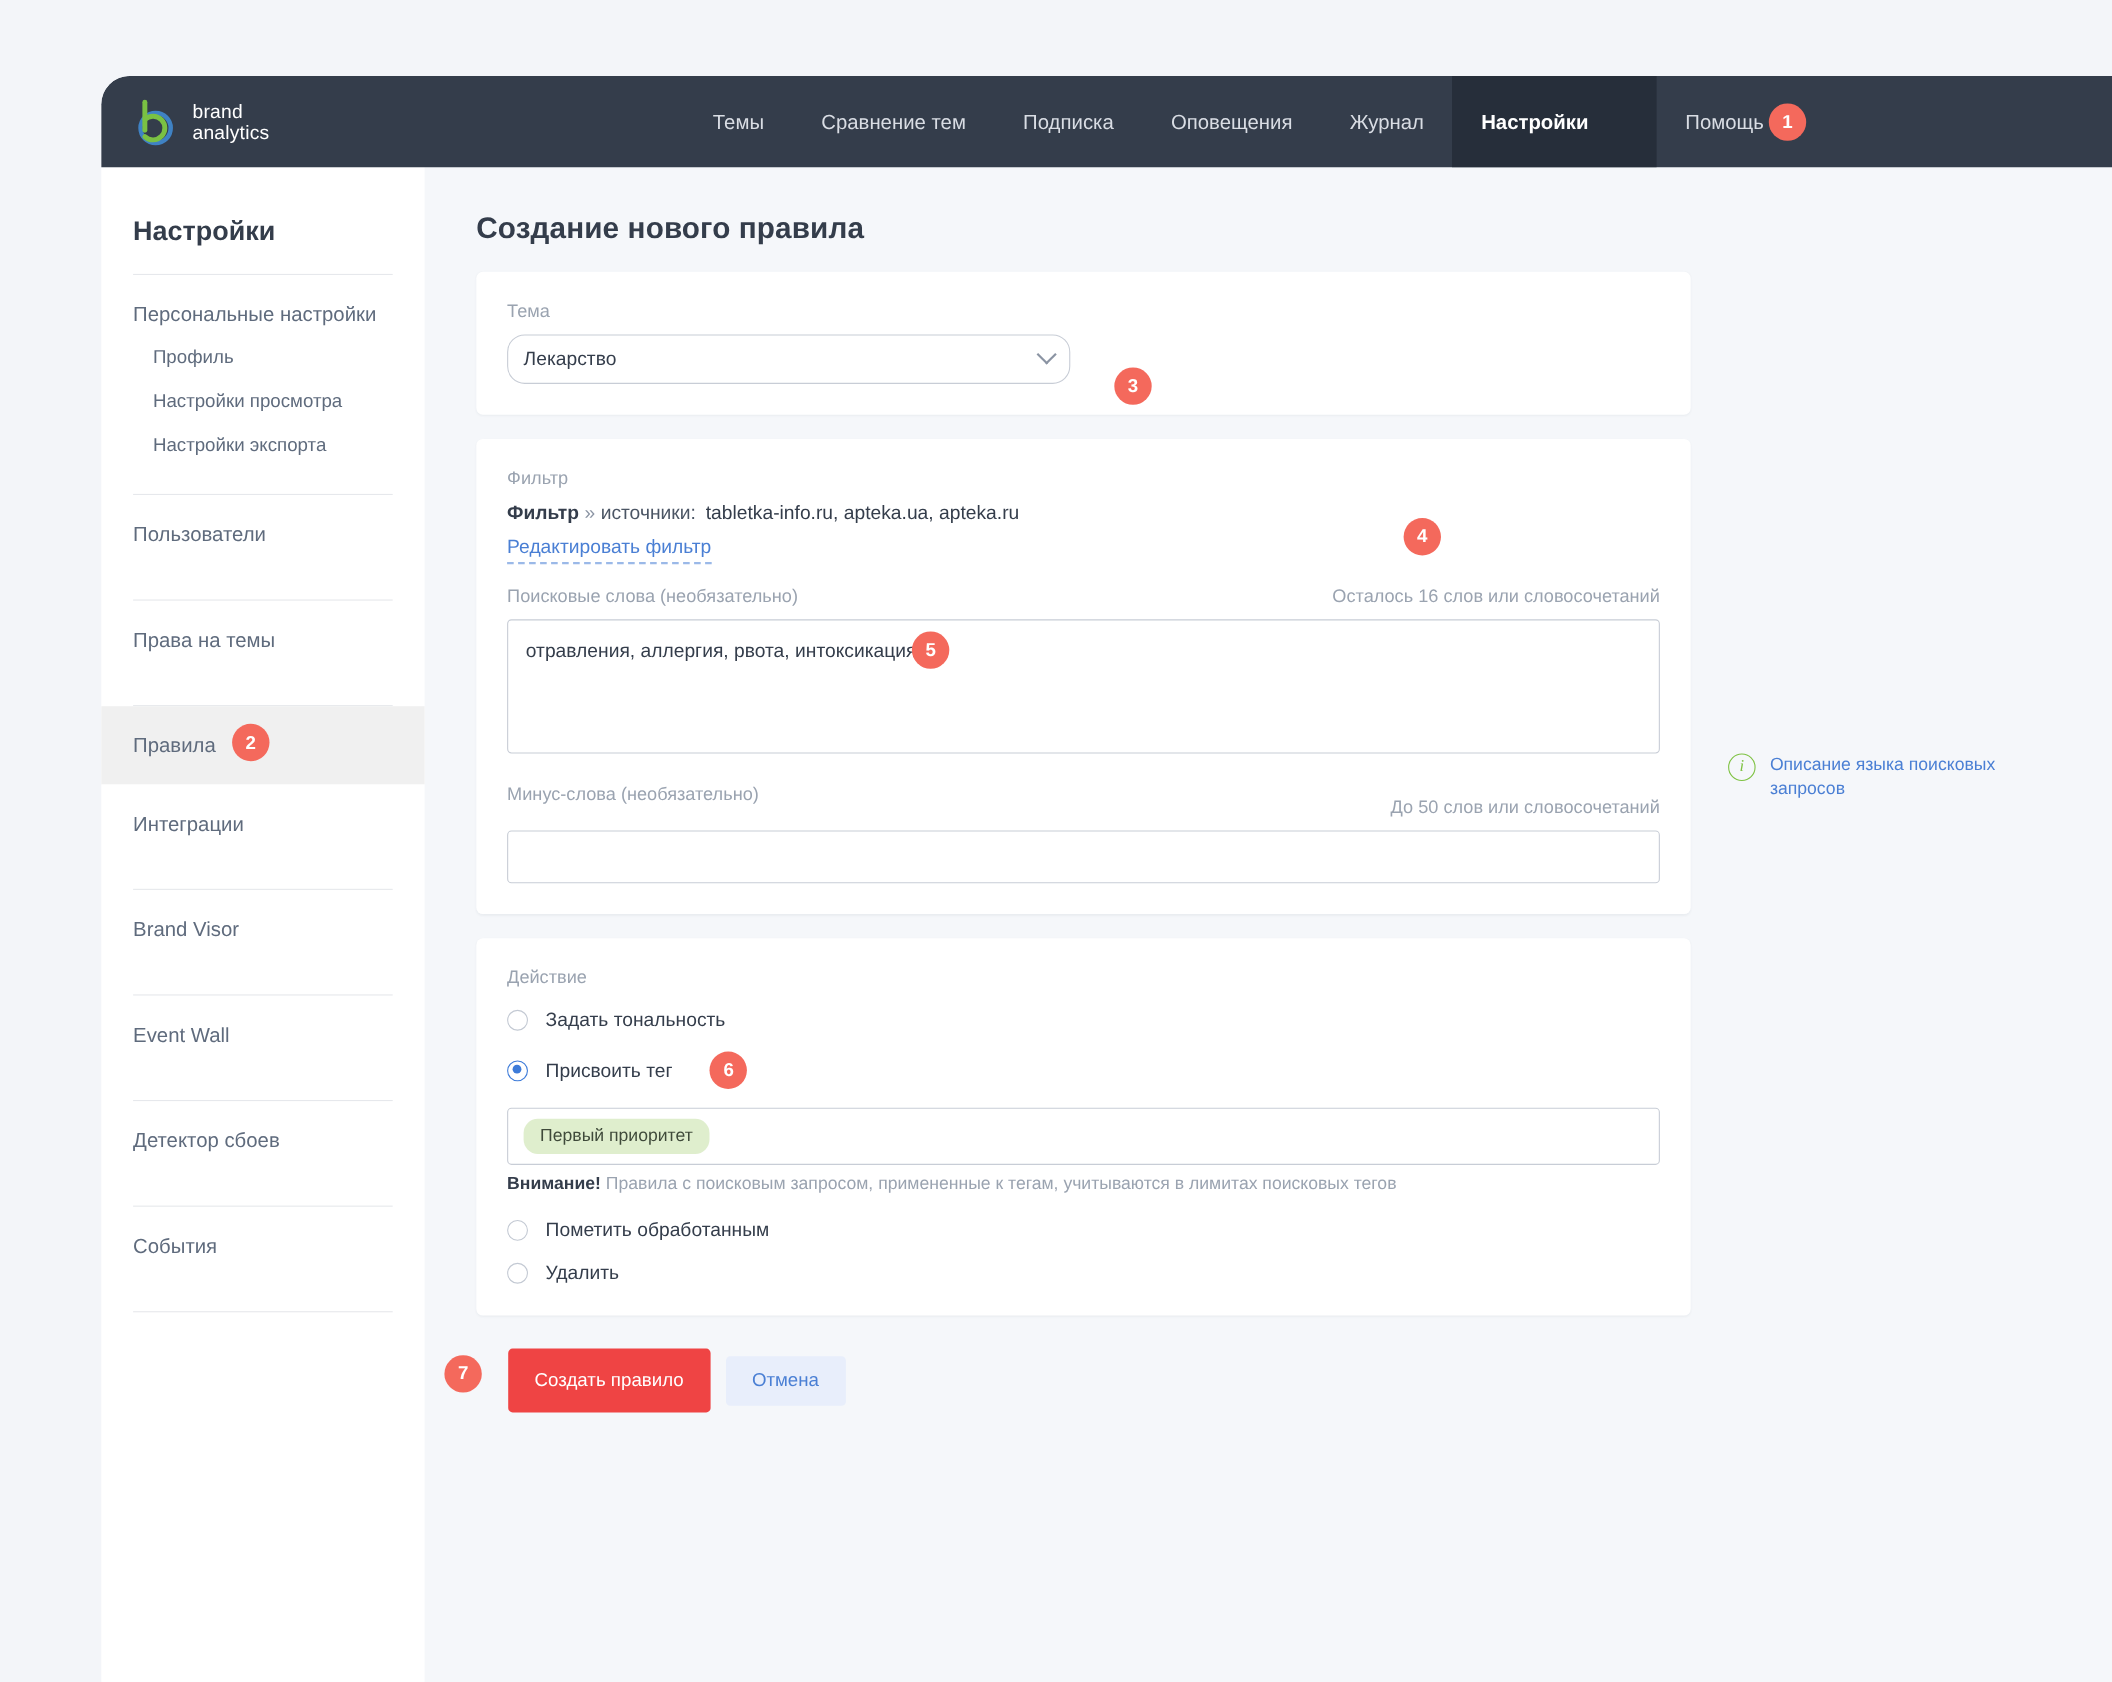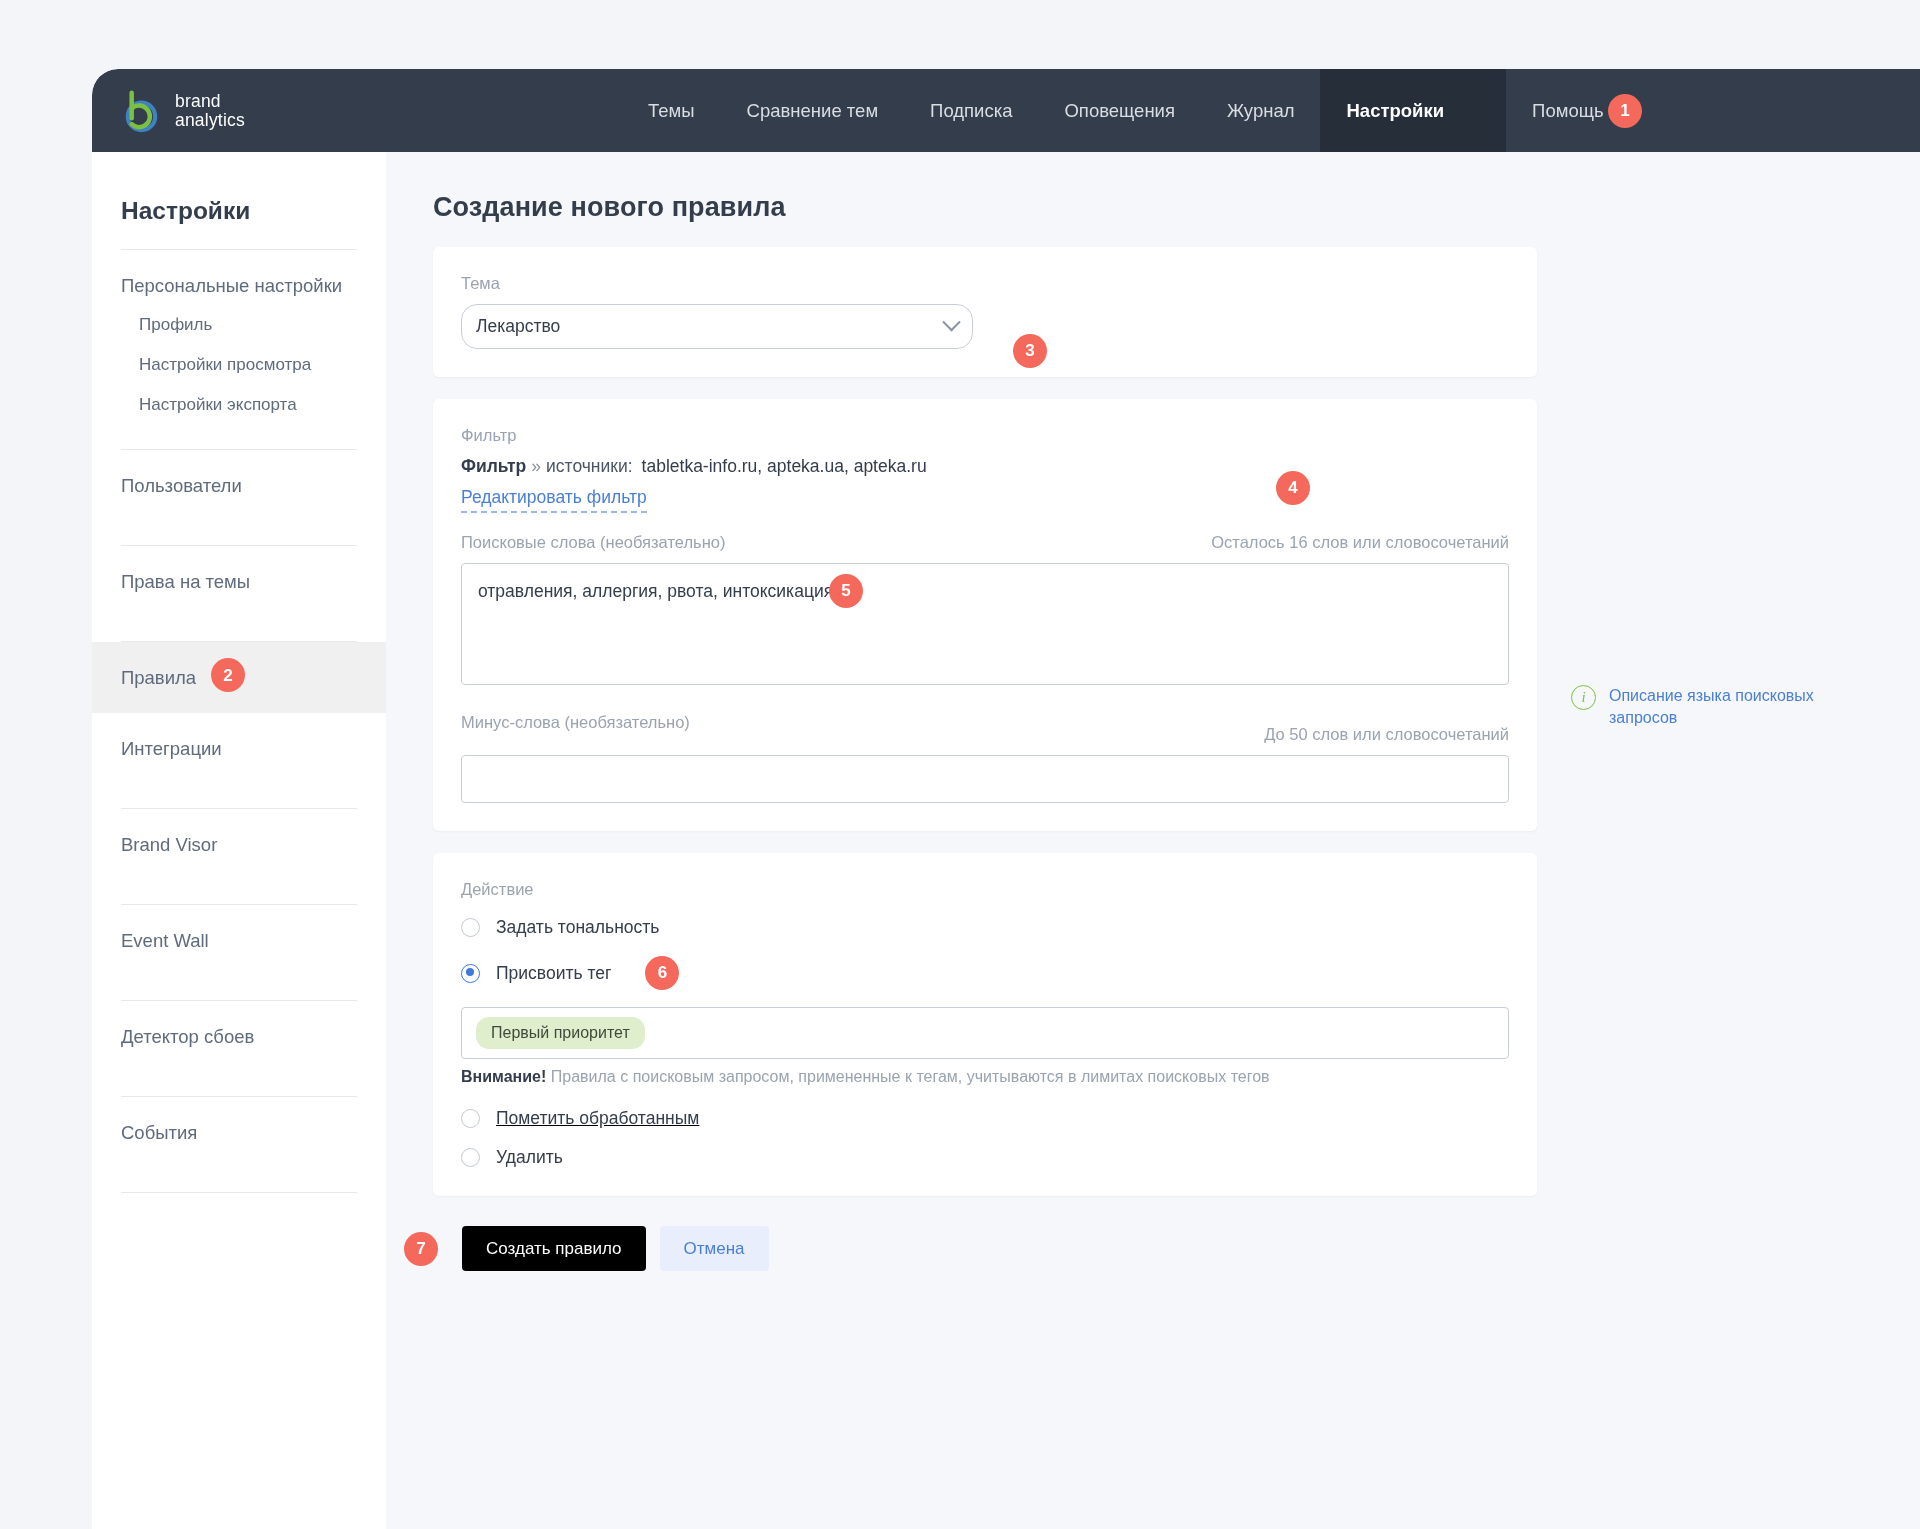--- a/index.html
+++ b/index.html
@@ -272,27 +272,27 @@
   
   .btn-row {
     position: relative;
     display: flex;
     gap: 14px;
     align-items: center;
     margin-top: 30px;
     margin-left: 29px;
   }
   .btn-primary {
-    background: #000000;
+    background: #ef4444;
     color: #ffffff;
     font-size: 17px;
     border: none;
     border-radius: 4px;
     padding: 0 24px;
-    height: 45px;
+    height: 58px;
     cursor: pointer;
     font-family: "Liberation Sans", sans-serif;
   }
   .btn-secondary {
     background: #e8eefb;
     color: #4a7fd4;
     font-size: 17px;
     border: none;
     border-radius: 4px;
     padding: 0 24px;
@@ -456,21 +456,21 @@
 
           <div class="tag-input">
             <span class="tag-chip">Первый приоритет</span>
           </div>
 
           <div class="warn-line">
             <b>Внимание!</b>
             <span>Правила с поисковым запросом, примененные к тегам, учитываются в лимитах поисковых тегов</span>
           </div>
 
-          <div class="radio-row" style="margin-top:22px;text-decoration:underline;">
+          <div class="radio-row" style="margin-top:22px;">
             <span class="radio"></span>
             <span class="radio-label">Пометить обработанным</span>
           </div>
 
           <div class="radio-row">
             <span class="radio"></span>
             <span class="radio-label">Удалить</span>
           </div>
         </div>
 

